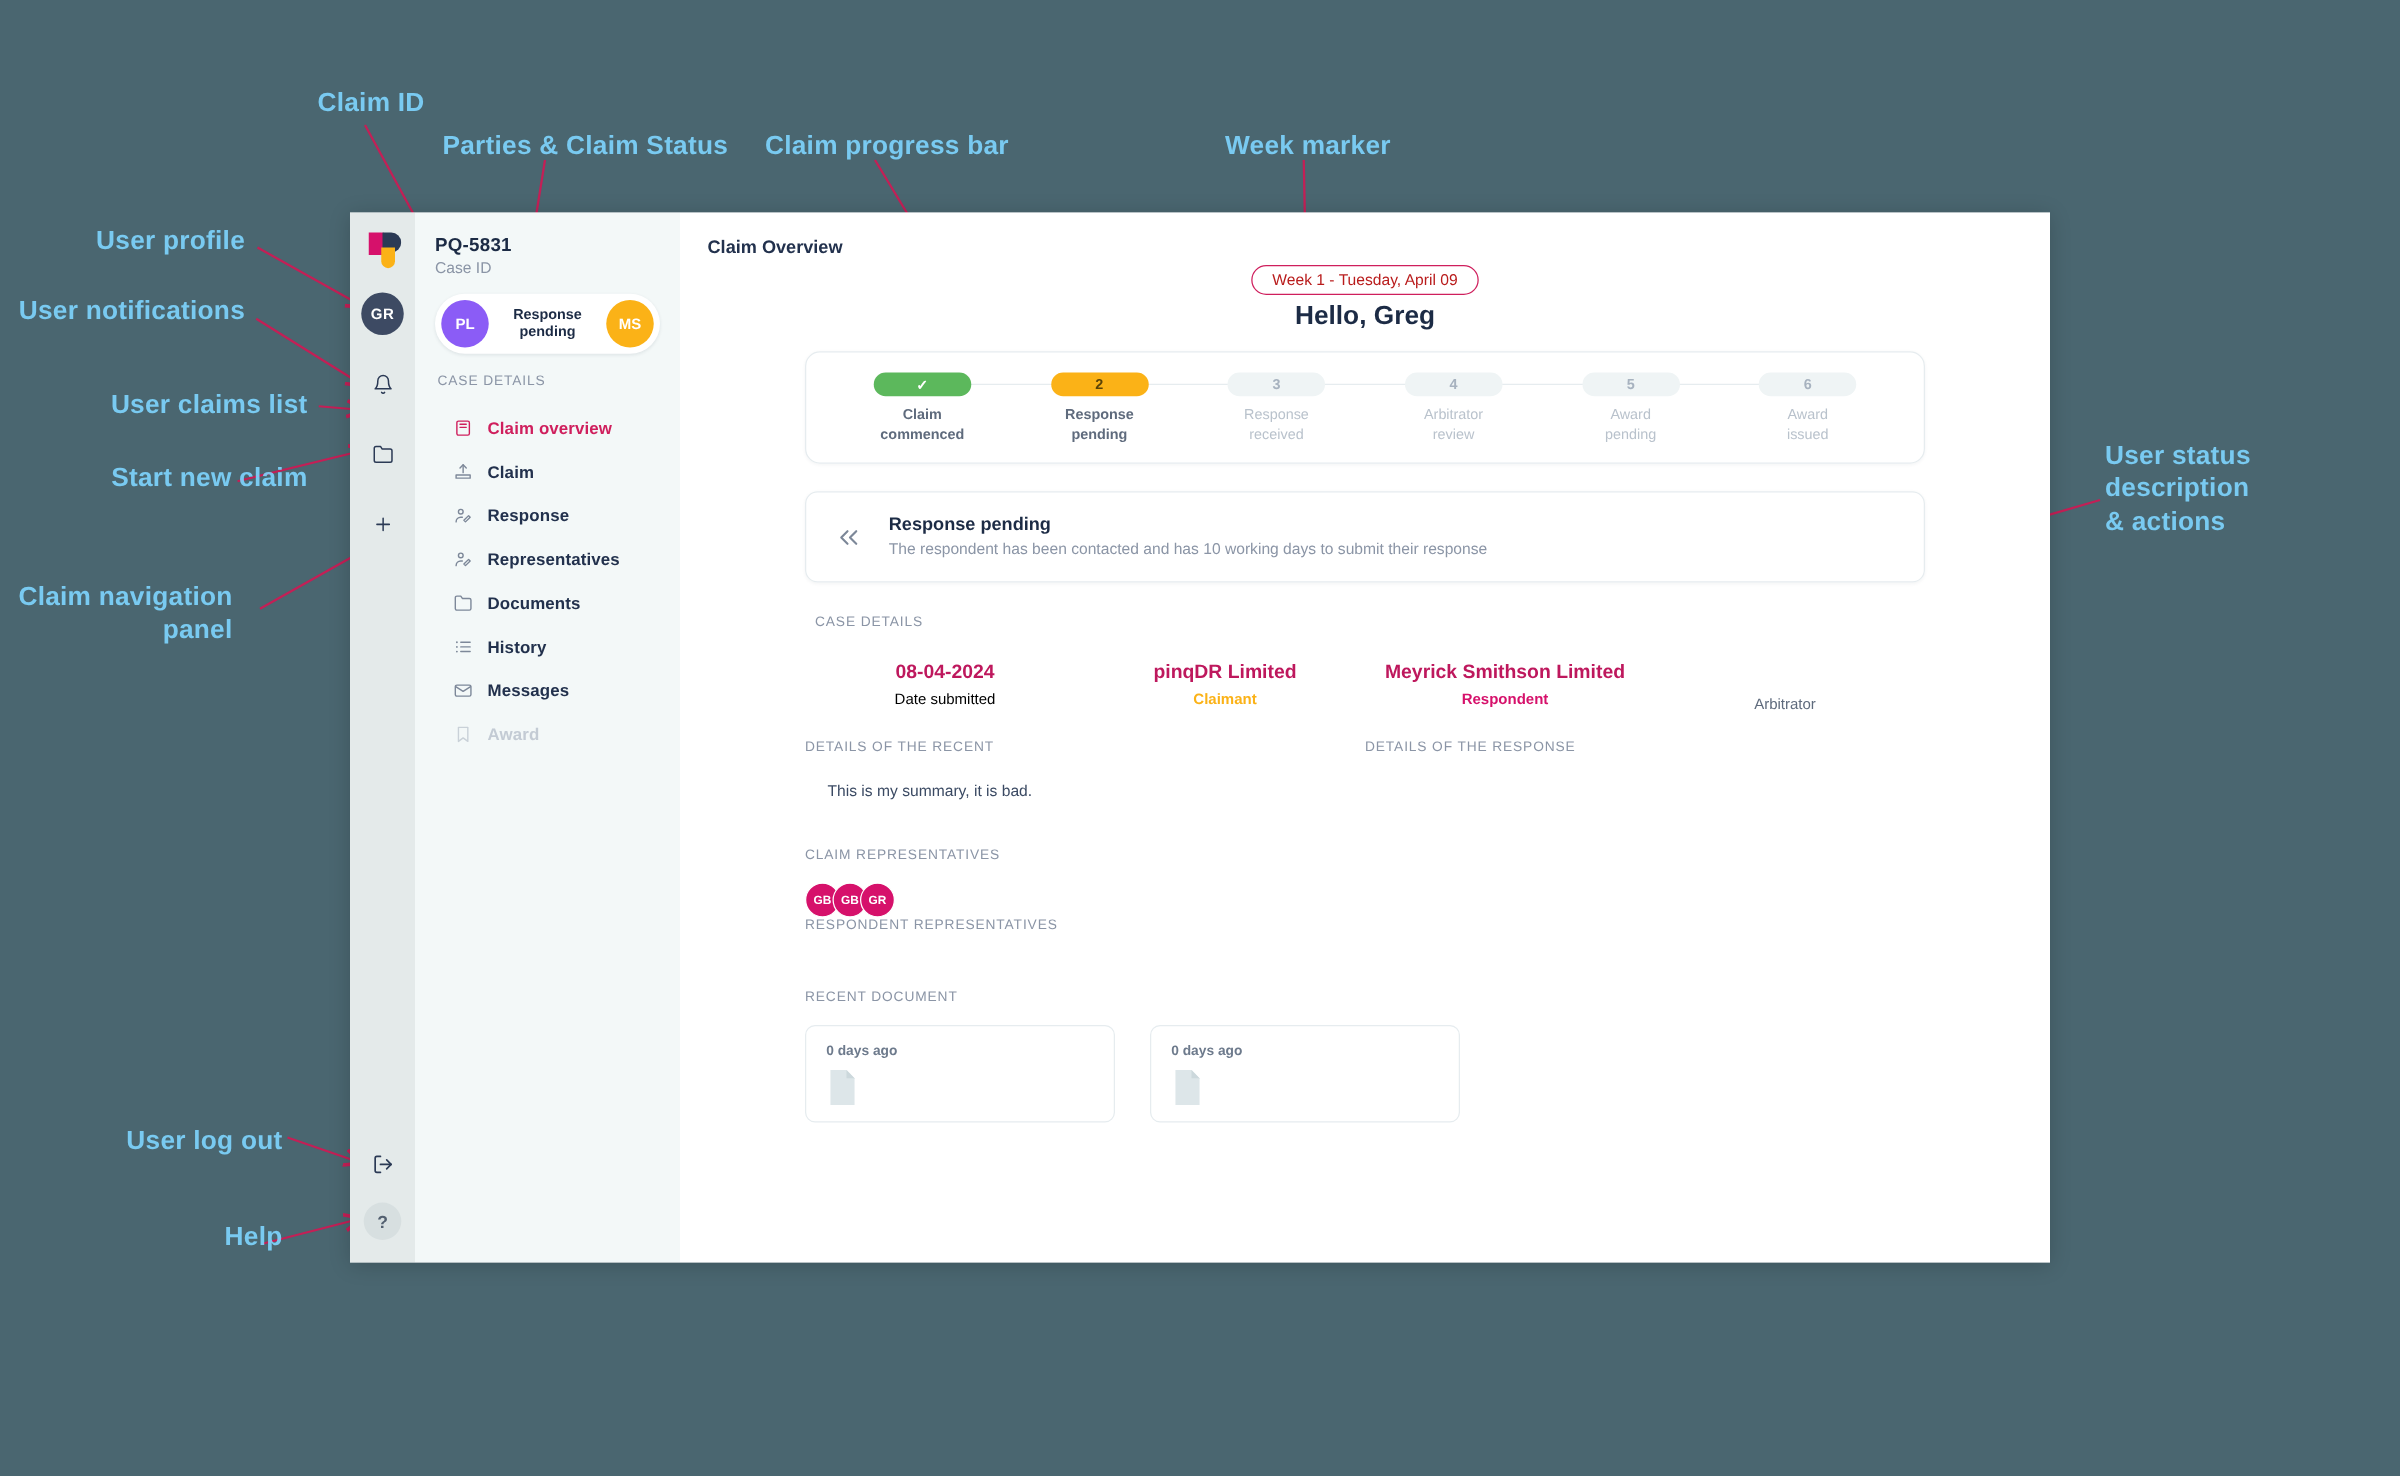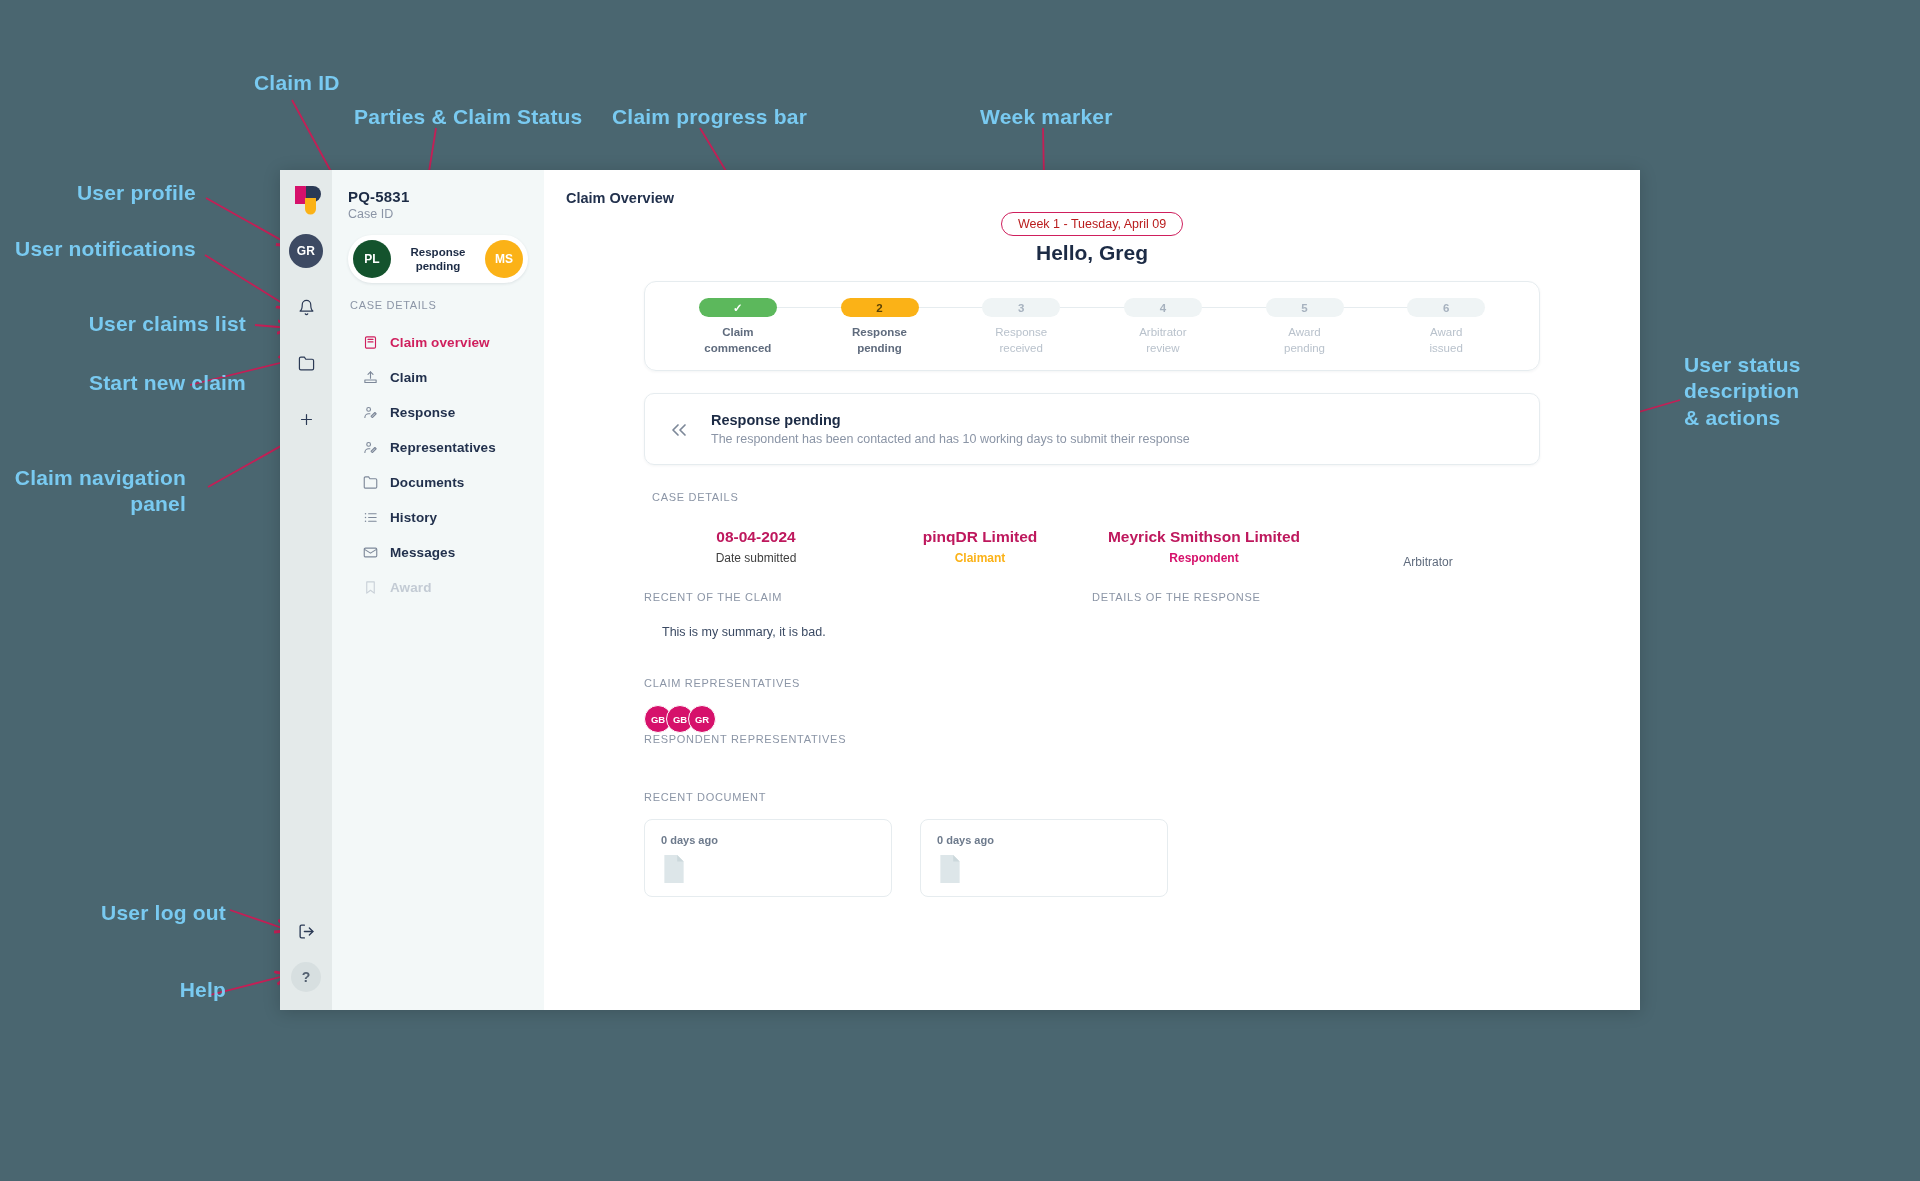--- a/index.html
+++ b/index.html
@@ -275,21 +275,21 @@
         </svg>
       </div>
       <div class="help-btn">?</div>
     </div>
 
     <div class="sidebar">
       <div class="case-id">PQ-5831</div>
       <div class="case-id-sub">Case ID</div>
 
       <div class="parties-card">
-        <div class="pill-avatar" style="background:#14532d;">PL</div>
+        <div class="pill-avatar" style="background:#8b5cf6;">PL</div>
         <div class="pill-status" style="white-space:pre-line;">Response
 pending</div>
         <div class="pill-avatar" style="background:#fbb217;">MS</div>
       </div>
 
       <div class="section-cap">CASE DETAILS</div>
 
       <div class="nav-list">
         <div class="nav-item active">
           <span class="nic">
@@ -434,39 +434,39 @@
           <div class="status-title">Response pending</div>
           <div class="status-desc">The respondent has been contacted and has 10 working days to submit their response</div>
         </div>
       </div>
 
       <div class="caps cd-head">CASE DETAILS</div>
 
       <div class="parties-row">
         <div class="party">
           <div class="pname">08-04-2024</div>
-          <div class="prole" style="color:#404040;font-weight:400;">Date submitted</div>
+          <div class="prole" style="color:#000000;font-weight:400;">Date submitted</div>
         </div>
         <div class="party">
           <div class="pname">pinqDR Limited</div>
           <div class="prole" style="color:#fbb217;">Claimant</div>
         </div>
         <div class="party">
           <div class="pname">Meyrick Smithson Limited</div>
           <div class="prole" style="color:#d6116b;">Respondent</div>
         </div>
         <div class="party">
           <div class="pname"></div>
           <div class="prole" style="color:#5f6b7d;font-weight:400;margin-top:28px;">Arbitrator</div>
         </div>
       </div>
 
       <div class="two-col">
         <div class="col">
-          <div class="caps">RECENT OF THE CLAIM</div>
+          <div class="caps">DETAILS OF THE RECENT</div>
           <div class="col-body">This is my summary, it is bad.</div>
         </div>
         <div class="col">
           <div class="caps">DETAILS OF THE RESPONSE</div>
           <div class="col-body"></div>
         </div>
       </div>
 
       <div class="two-col" style="margin-top:38px;flex-direction:column;">
         <div class="col">

